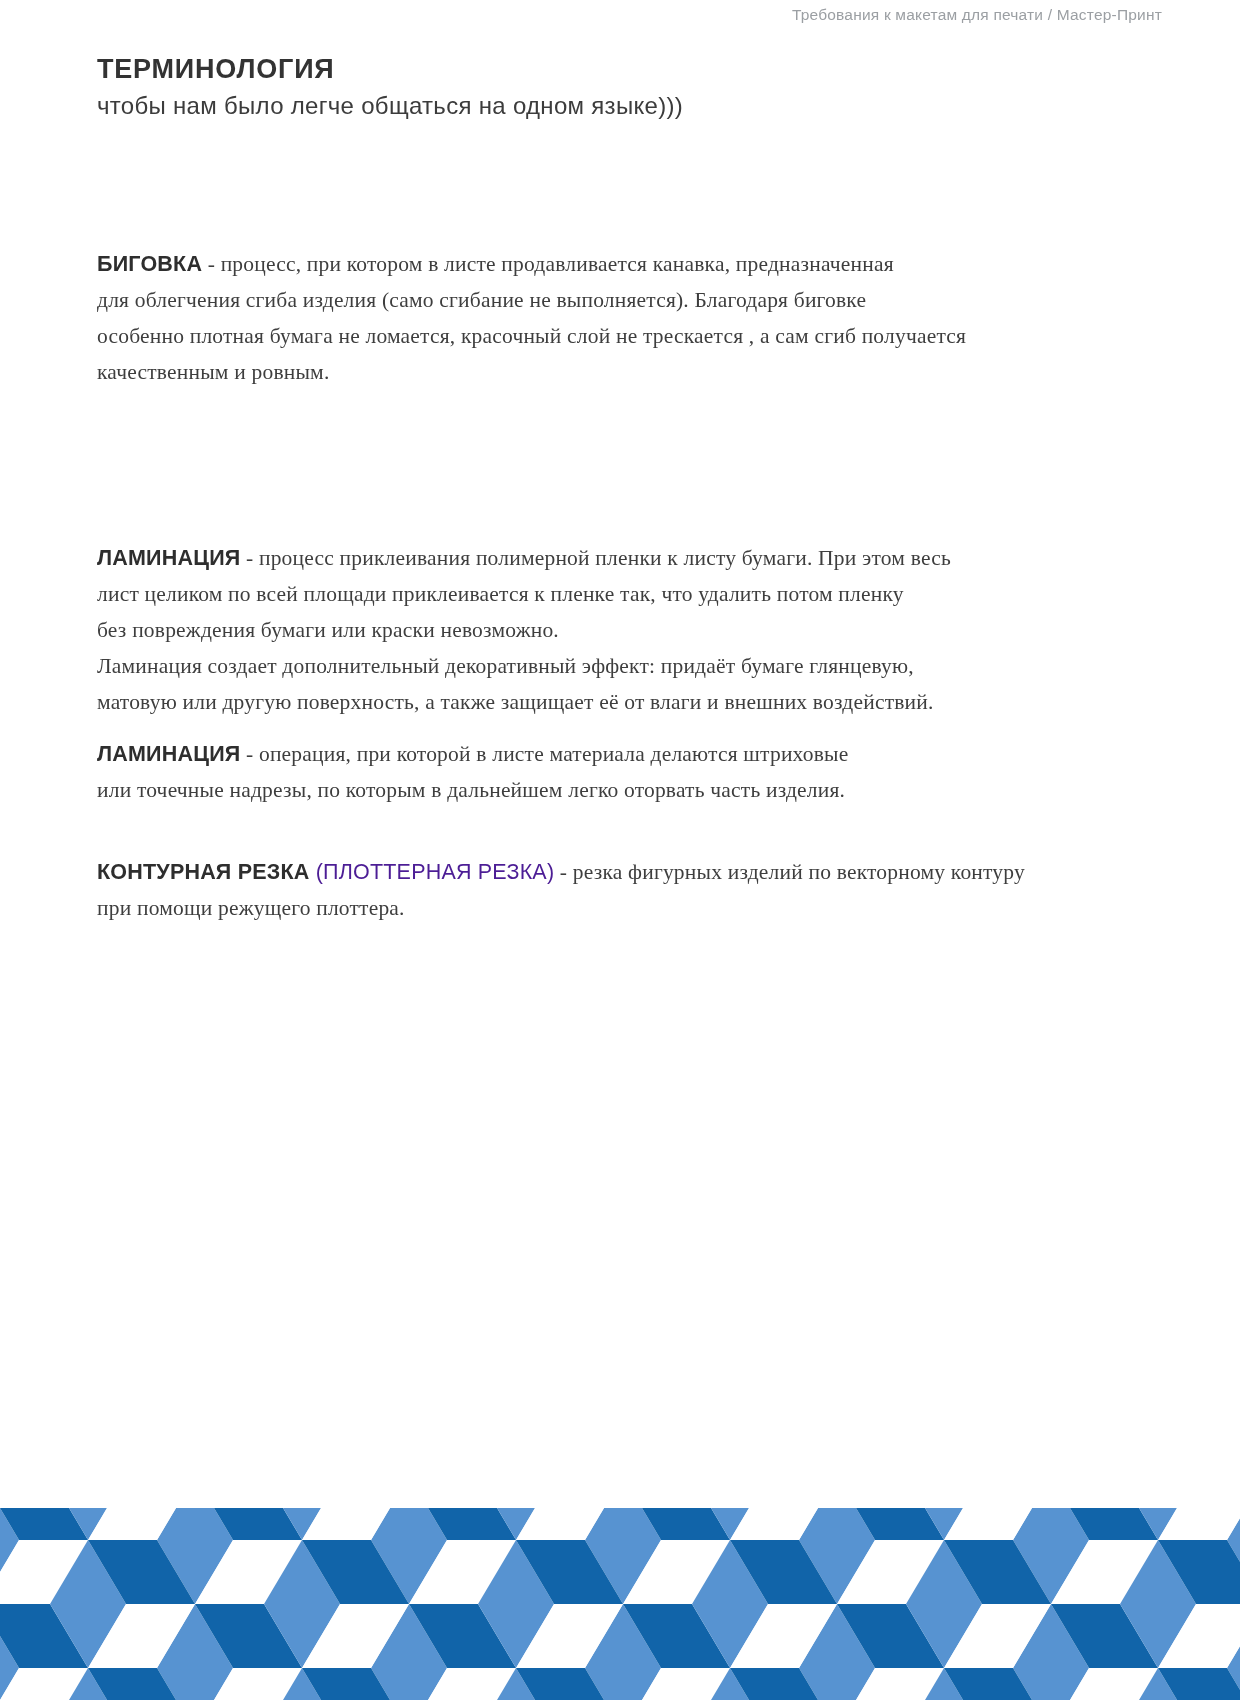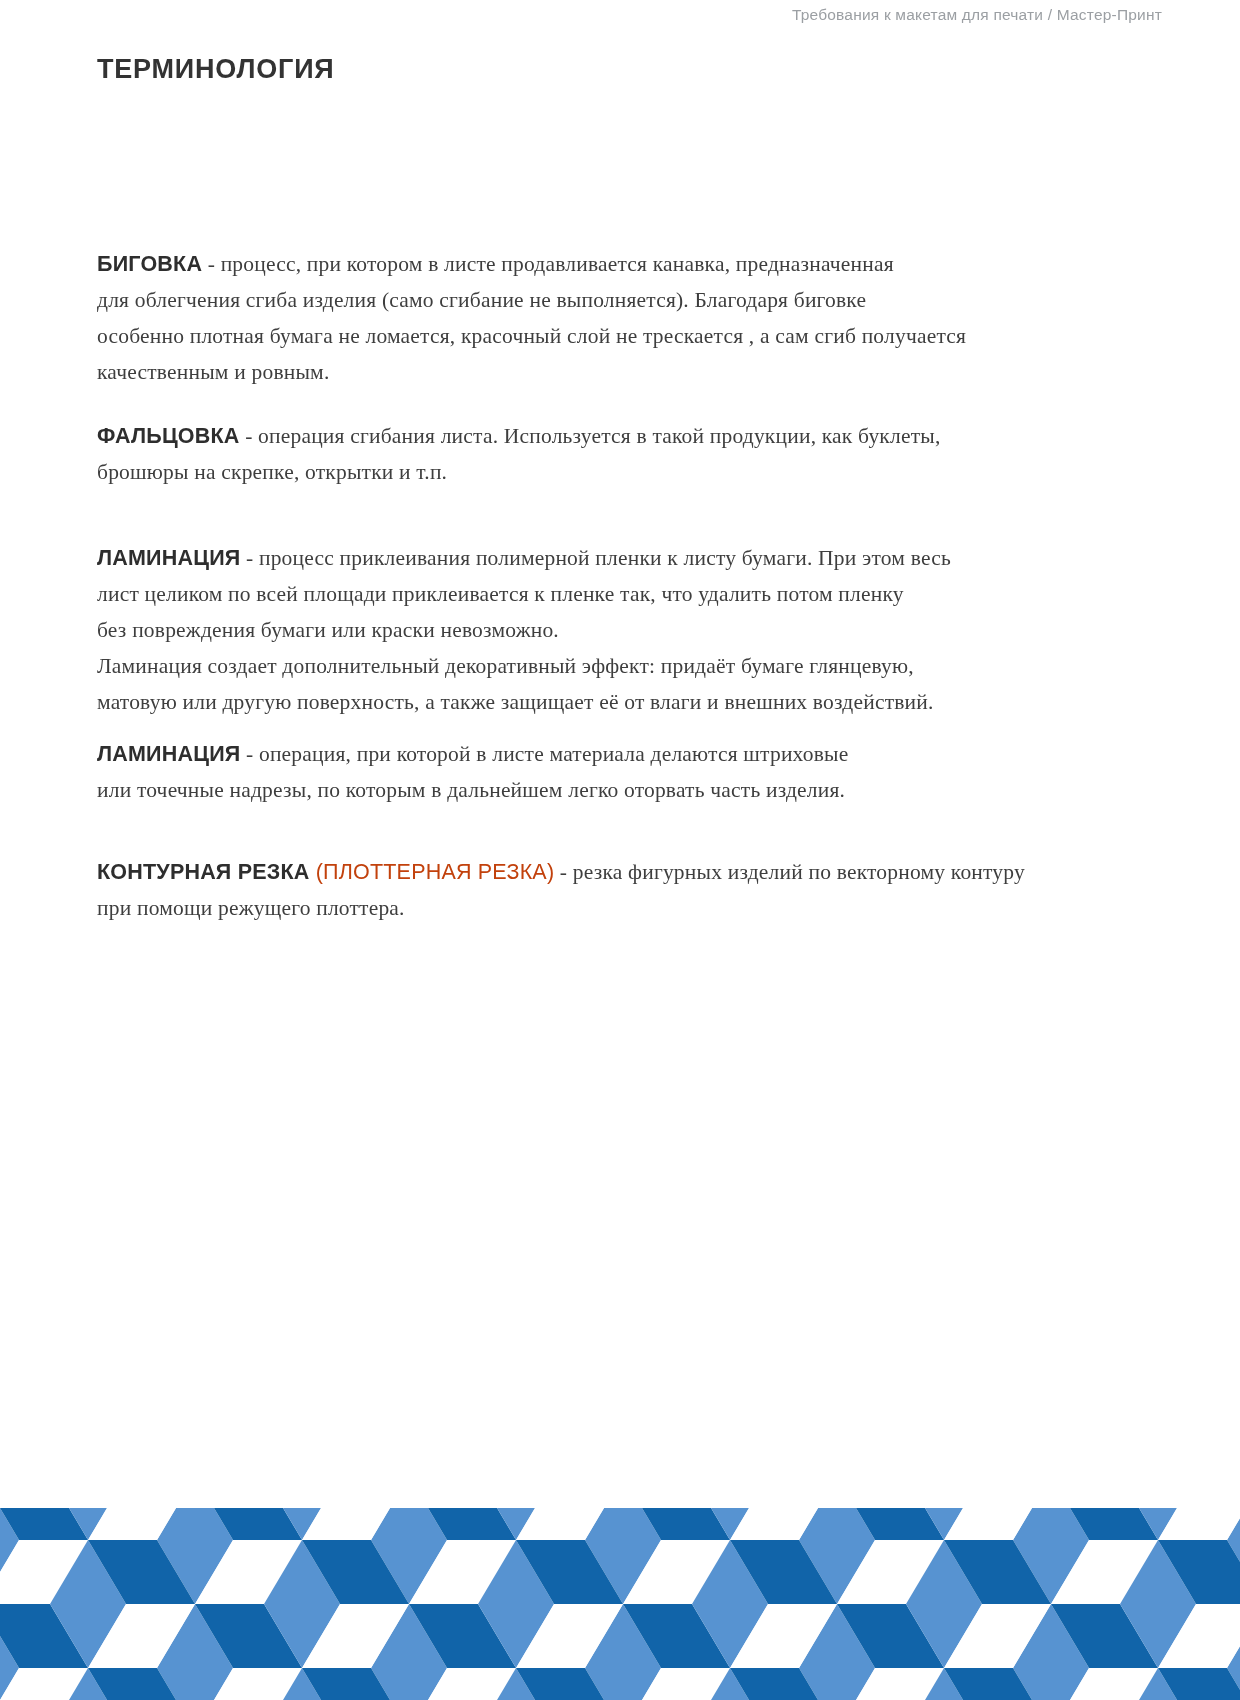--- a/index.html
+++ b/index.html
@@ -22,47 +22,46 @@
   .subtitle{
     position:absolute;left:97px;top:92px;
     font-size:24px;color:#3c3c3c;letter-spacing:.3px;
   }
   .para{
     position:absolute;left:97px;width:1010px;
     font-size:21.5px;line-height:36px;color:#3e3e3e;
     letter-spacing:.2px;
   }
   .para .term{font-weight:bold;color:#2e2e2e;margin-top:16px;}
-  .para .paren{color:#c2410c;text-align:center;}
+  .para .paren{color:#4c1d95;text-align:center;}
   .para .def{white-space:pre-line;font-family:Liberation Serif, serif;}
   .p1{top:224px;}
   .p2{top:396px;}
   .p3{top:518px;}
   .p4{top:714px;}
   .p5{top:832px;}
   .footer-pattern{
     position:absolute;left:0;top:1508px;width:1240px;height:192px;
   }
 </style>
 </head>
 <body>
 
 <div class="page">
 
   <div class="header-note">Требования к макетам для печати / Мастер-Принт</div>
 
   <div class="title">ТЕРМИНОЛОГИЯ</div>
+  <div class="subtitle">чтобы нам было легче общаться на одном языке)))</div>
 
   <p class="para p1"><span class="term">БИГОВКА</span><span class="paren"></span><span class="def"> - процесс, при котором в листе продавливается канавка, предназначенная
 для облегчения сгиба изделия (само сгибание не выполняется). Благодаря биговке
 особенно плотная бумага не ломается, красочный слой не трескается , а сам сгиб получается
 качественным и ровным.</span></p>
 
-  <p class="para p2"><span class="term">ФАЛЬЦОВКА</span><span class="paren"></span><span class="def"> - операция сгибания листа. Используется в такой продукции, как буклеты,
-брошюры на скрепке, открытки и т.п.</span></p>
 
   <p class="para p3"><span class="term">ЛАМИНАЦИЯ</span><span class="paren"></span><span class="def"> - процесс приклеивания полимерной пленки к листу бумаги. При этом весь
 лист целиком по всей площади приклеивается к пленке так, что удалить потом пленку
 без повреждения бумаги или краски невозможно.
 Ламинация создает дополнительный декоративный эффект: придаёт бумаге глянцевую,
 матовую или другую поверхность, а также защищает её от влаги и внешних воздействий.</span></p>
 
   <p class="para p4"><span class="term">ЛАМИНАЦИЯ</span><span class="paren"></span><span class="def"> - операция, при которой в листе материала делаются штриховые
 или точечные надрезы, по которым в дальнейшем легко оторвать часть изделия.</span></p>
 

